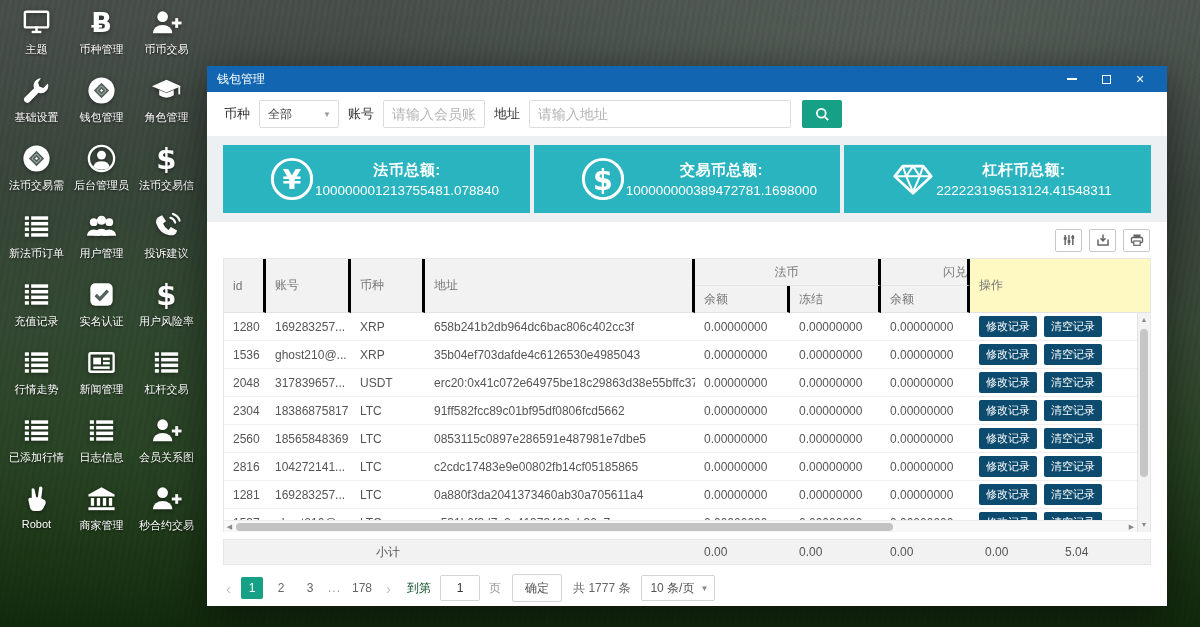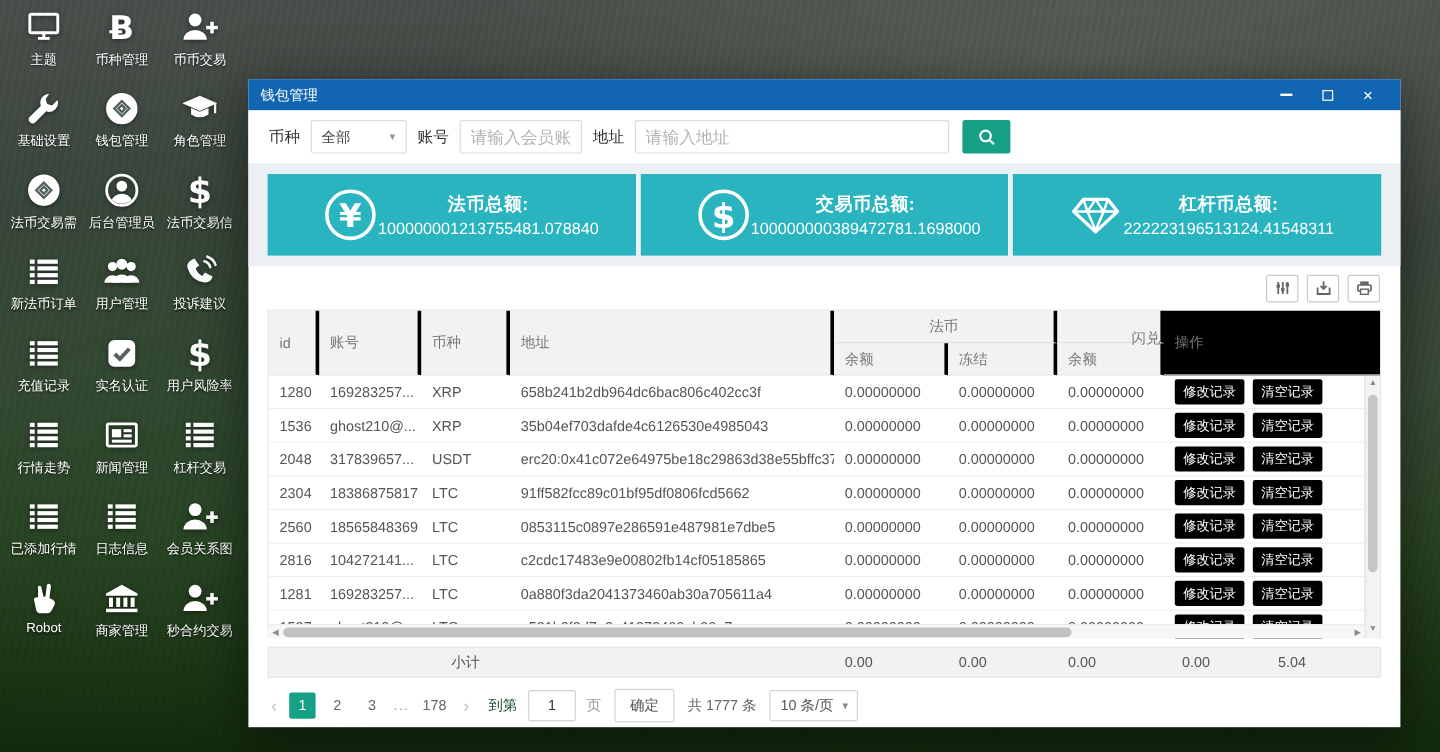--- a/index.html
+++ b/index.html
@@ -65,27 +65,27 @@
 
   
   .tablewrap{margin:0 16px;position:relative;border:1px solid #e7e7e7;border-bottom:none;}
   .thead{display:grid;grid-template-columns:42px 85px 74px 270px 95px 91px 89px 1fr;background:#f2f2f2;
     font-size:12px;color:#767676;position:relative;}
   .th{border-right:3px solid #000000;border-bottom:1px solid #e3e3e3;padding-left:9px;display:flex;align-items:center;
     white-space:nowrap;overflow:hidden;height:54px;}
   .th.g{height:27px;justify-content:center;padding-left:0;}
   .th.s{height:27px;}
   .th.flash{overflow:visible;position:relative;z-index:1;}
-  .th.flash span{position:absolute;left:62px;top:15px;}
-  .th.op{z-index:2;background:#000000;border-right:none;}
+  .th.flash span{position:absolute;left:62px;top:5px;}
+  .th.op{z-index:2;background:#fef9c3;border-right:none;}
   .tbody{position:relative;height:219px;overflow:hidden;background:#fff;padding-right:13px;}
   .trow{display:grid;grid-template-columns:42px 85px 74px 270px 95px 91px 89px 1fr;height:28px;
     border-bottom:1px solid #efefef;font-size:12px;color:#555;}
   .td{padding-left:9px;display:flex;align-items:center;white-space:nowrap;overflow:hidden;}
-  .act-btn{display:inline-block;padding:3px 7px;background:#000000;color:#fff;font-size:11px;border-radius:2px;
+  .act-btn{display:inline-block;padding:3px 7px;background:#0c4a6e;color:#fff;font-size:11px;border-radius:2px;
     margin-right:7px;cursor:pointer;white-space:nowrap;}
   
   .vscroll{position:absolute;right:0;top:54px;width:13px;height:219px;background:#f3f3f3;border-left:1px solid #e2e2e2;}
   .vthumb{position:absolute;left:2px;right:2px;top:16px;height:148px;background:#c6c6c6;border-radius:4px;}
   .varr{position:absolute;left:0;right:0;text-align:center;font-size:7px;color:#8a8a8a;line-height:14px;}
   .varr.up{top:0;} .varr.dn{bottom:0;}
   .hscroll{position:absolute;left:0;right:13px;bottom:0;height:12px;background:#f7f7f7;border-top:1px solid #ececec;}
   .hthumb{position:absolute;top:2px;left:12px;width:72%;height:8px;background:#c2c2c2;border-radius:4px;}
   .harr{position:absolute;top:0;bottom:0;width:11px;color:#8a8a8a;font-size:7px;display:flex;align-items:center;justify-content:center;}
   .harr.l{left:0;} .harr.r{right:0;}

